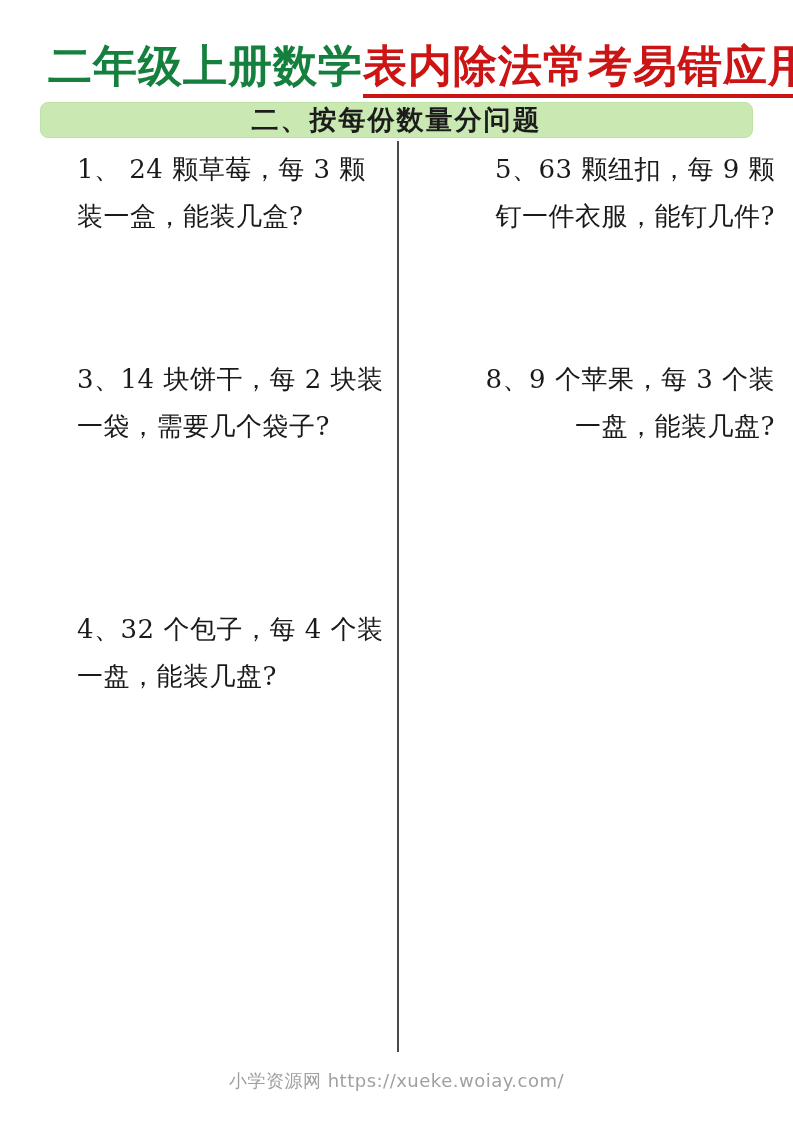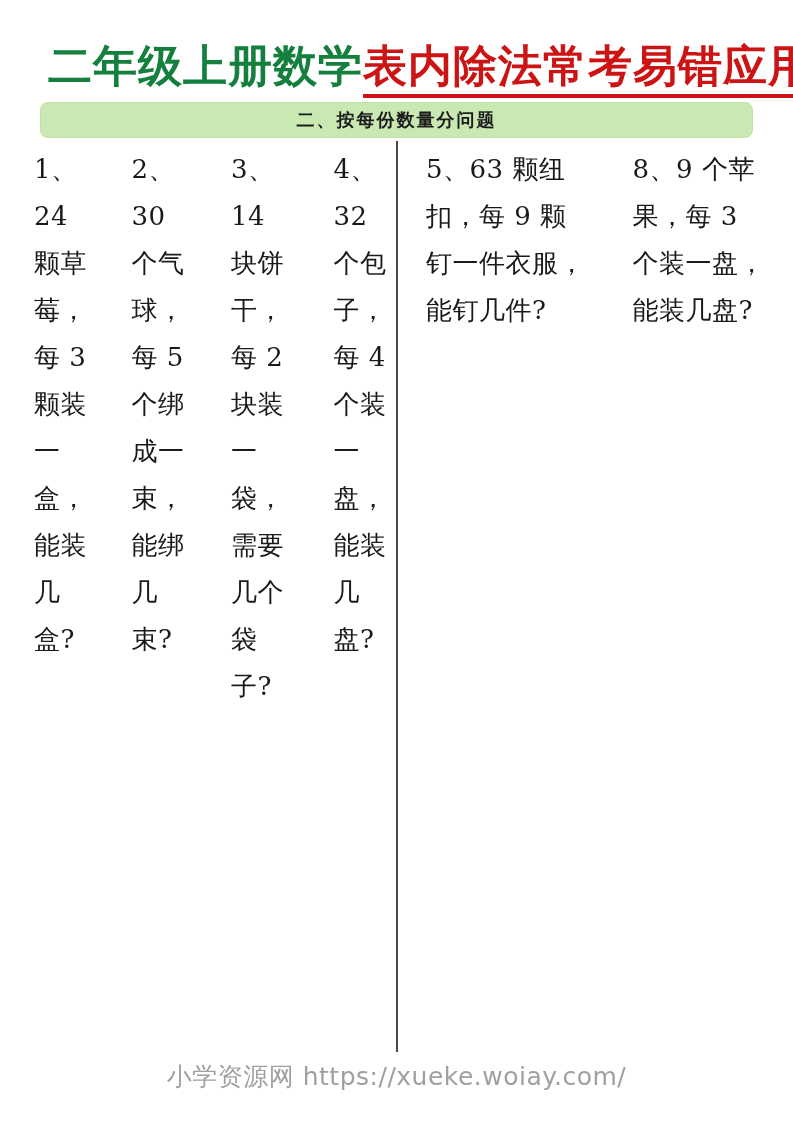--- a/index.html
+++ b/index.html
@@ -32,80 +32,79 @@
 
   
   .banner {
     margin: 8px 40px 0 40px;
     height: 34px;
     background: #c9e8b2;
     border: 1px solid #bfe2a6;
     border-radius: 8px;
     text-align: center;
     line-height: 33px;
-    font-size: 18px;
+    font-size: 27px;
     font-weight: 700;
     color: #1c1c1c;
     letter-spacing: 2px;
   }
 
   
   .problems-table {
     display: flex;
     margin-top: 3px;
     height: 911px;
   }
-  .col { display: flex; flex-direction: row; }
+  .col { display: flex; flex-direction: column; margin-left: 43px; }
   .col-left  { width: 398px; border-right: 2px solid #4a4a4a; box-sizing: border-box; }
   .col-right { width: 393px; }
 
   .cell {
     box-sizing: border-box;
     padding-top: 5px;
     font-size: 26px;
     line-height: 47px;
     color: #1a1a1a;
     letter-spacing: 0.5px;
   }
   .col-left  .cell { padding-left: 34px; padding-right: 6px; }
-  .col-right .cell { padding-left: 28px; padding-right: 18px; }
+  .col-right .cell { padding-left: 28px; padding-right: 18px; text-align: right; }
 
   .r1 { height: 210px; }
   .r2 { height: 205px; }
   .r3 { height: 250px; }
   .r4 { height: 246px; }
 
   
   .footer {
     position: absolute;
     left: 0;
     bottom: 28px;
     width: 100%;
     text-align: center;
-    font-size: 25px;
+    font-size: 18px;
     color: #a0a0a0;
     font-family: "DejaVu Sans", "Liberation Sans", sans-serif;
     letter-spacing: 0.5px;
   }
 </style>
 </head>
 <body>
 
 <div class="page">
 
   <h1 class="title"><span class="title-black">二年级上册数学</span><span class="title-red">表内除法常考易错应用题</span></h1>
 
   <div class="banner">
     <span>二、按每份数量分问题</span>
   </div>
 
   <div class="problems-table">
     <div class="col col-left">
       <div class="cell r1">1、 24 颗草莓，每 3 颗装一盒，能装几盒?</div>
-      <div class="cell r2">2、30 个气球，每 5 个绑成一束，能绑几束?</div>
       <div class="cell r3">3、14 块饼干，每 2 块装一袋，需要几个袋子?</div>
       <div class="cell r4">4、32 个包子，每 4 个装一盘，能装几盘?</div>
     </div>
     <div class="col col-right">
       <div class="cell r1">5、63 颗纽扣，每 9 颗钉一件衣服，能钉几件?</div>
       <div class="cell r4">8、9 个苹果，每 3 个装一盘，能装几盘?</div>
     </div>
   </div>
 
   <div class="footer">

